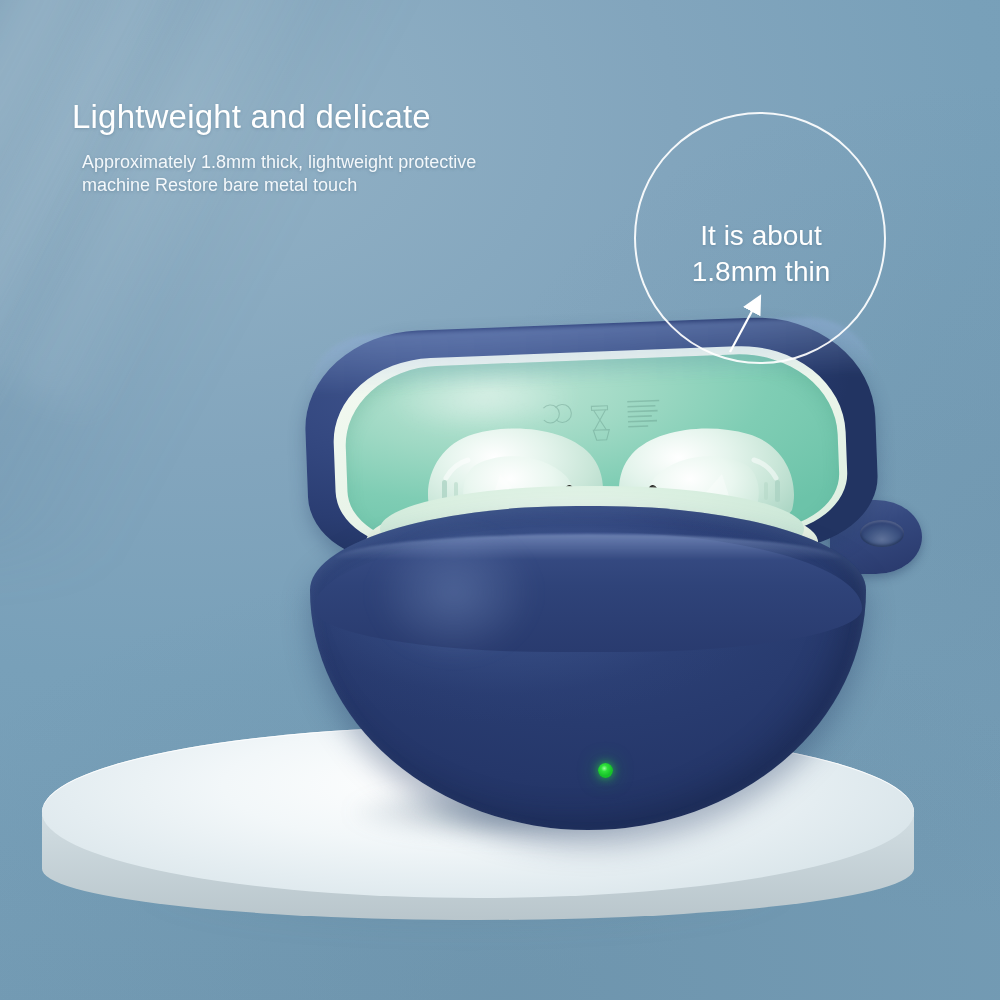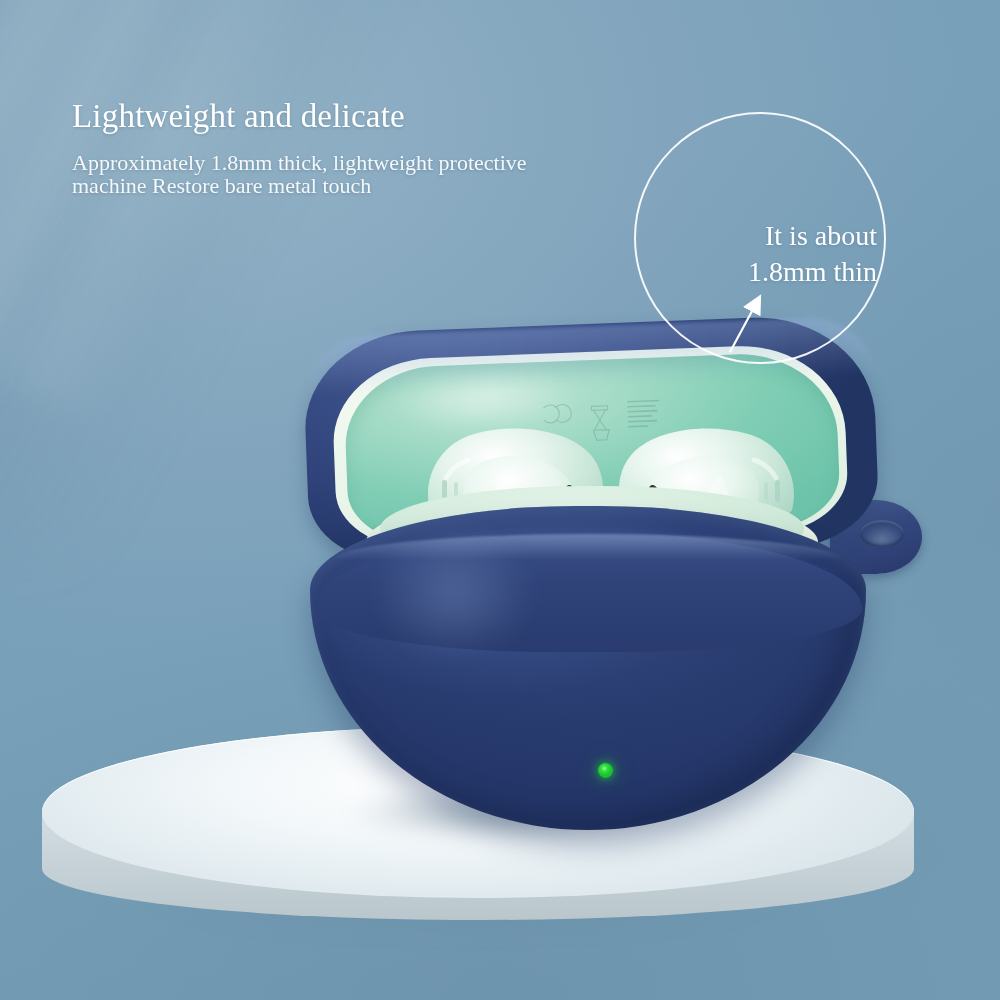--- a/index.html
+++ b/index.html
@@ -6,21 +6,21 @@
   html, body {
     margin: 0;
     padding: 0;
     background: #7a9fb8;
   }
   #stage {
     position: relative;
     width: 1000px;
     height: 1000px;
     overflow: hidden;
-    font-family: Liberation Serif, serif;
+    font-family: Liberation Sans, sans-serif;
     background: #a21caf;
   }
 
   
   .bg-base {
     position: absolute;
     inset: 0;
     background:
       radial-gradient(130% 90% at 18% 12%, #93b2c6 0%, #82a5bd 38%, #78a0b9 62%, #749cb5 100%);
   }
@@ -55,22 +55,23 @@
     color: #ffffff;
     font-size: 33px;
     line-height: 41px;
     font-weight: 400;
     letter-spacing: .2px;
     text-shadow: 0 1px 3px rgba(60,92,116,.30);
     white-space: pre;
   }
   .subcopy {
     margin-top: 14px;
+    margin-left: 10px;
     color: #f4f8fb;
-    font-size: 22px;
+    font-size: 18px;
     line-height: 23px;
     font-weight: 400;
     text-shadow: 0 1px 3px rgba(60,92,116,.35);
     white-space: pre-line;
     max-width: 470px;
   }
 
   
   .callout {
     position: absolute;
@@ -78,21 +79,21 @@
     width: 252px; height: 252px;
     border: 2px solid rgba(255,255,255,0.92);
     border-radius: 50%;
     box-sizing: border-box;
     pointer-events: none;
   }
   .callout-text {
     position: absolute;
     left: 645px; top: 218px;
     width: 232px;
-    text-align: right;
+    text-align: center;
     color: #ffffff;
     font-size: 28px;
     line-height: 36px;
     white-space: pre-line;
     text-shadow: 0 1px 3px rgba(60,92,116,.30);
   }
   .callout-arrow { position: absolute; left: 700px; top: 280px; width: 160px; height: 110px; overflow: visible; }
 
   
   .pedestal-wrap { position: absolute; left: 0; top: 690px; width: 1000px; height: 260px; }

